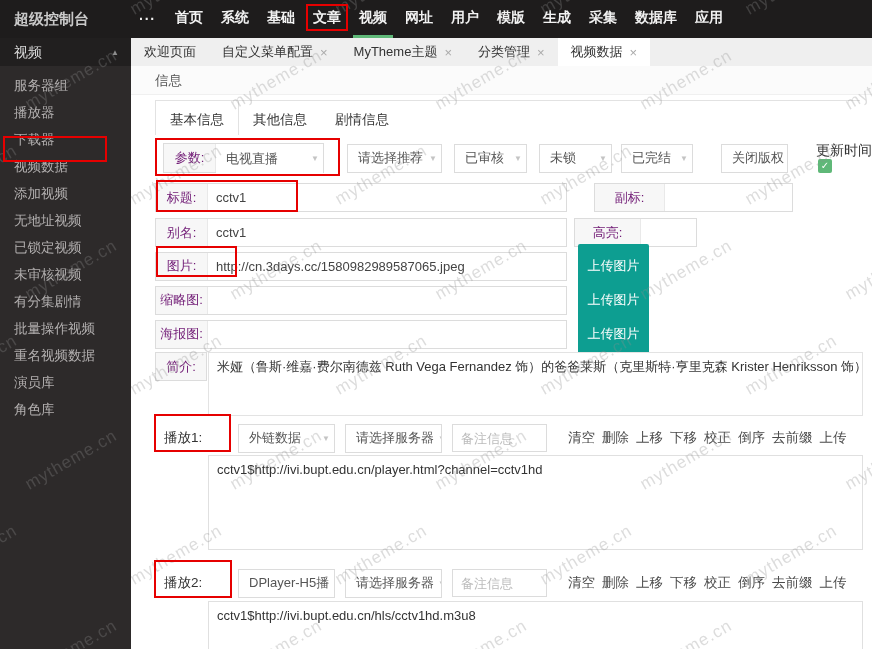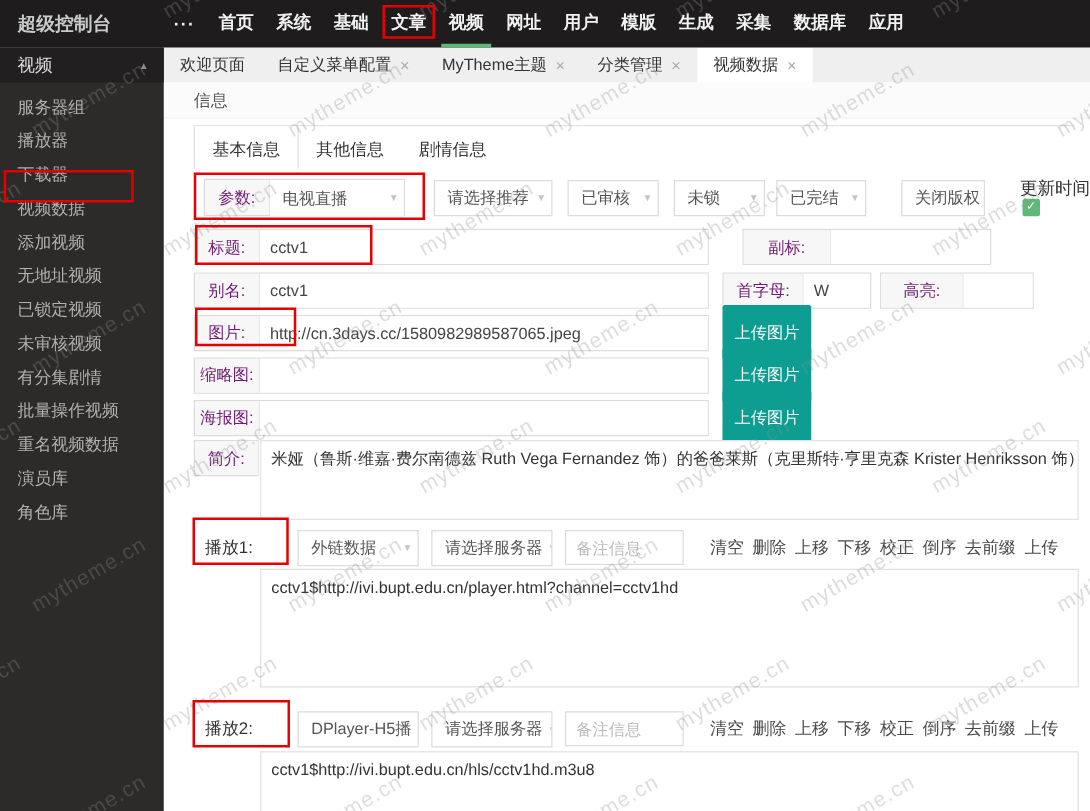--- a/index.html
+++ b/index.html
@@ -244,24 +244,20 @@
       <div class="igroup g-sub">
         <span class="ilabel">副标:</span>
         <input class="ival" value="" style="">
       </div>
     </div>
 
     <div class="row r-std">
       <div class="igroup g-main">
         <span class="ilabel">别名:</span>
         <input class="ival" value="cctv1" style="">
-      </div>
-      <div class="igroup g-initial">
-        <span class="ilabel">首字母:</span>
-        <input class="ival" value="W" style="">
       </div>
       <div class="igroup g-highlight">
         <span class="ilabel">高亮:</span>
         <input class="ival" value="" style="">
       </div>
     </div>
 
     <div class="row r-img">
       <div class="igroup g-main">
         <span class="ilabel">图片:</span>

